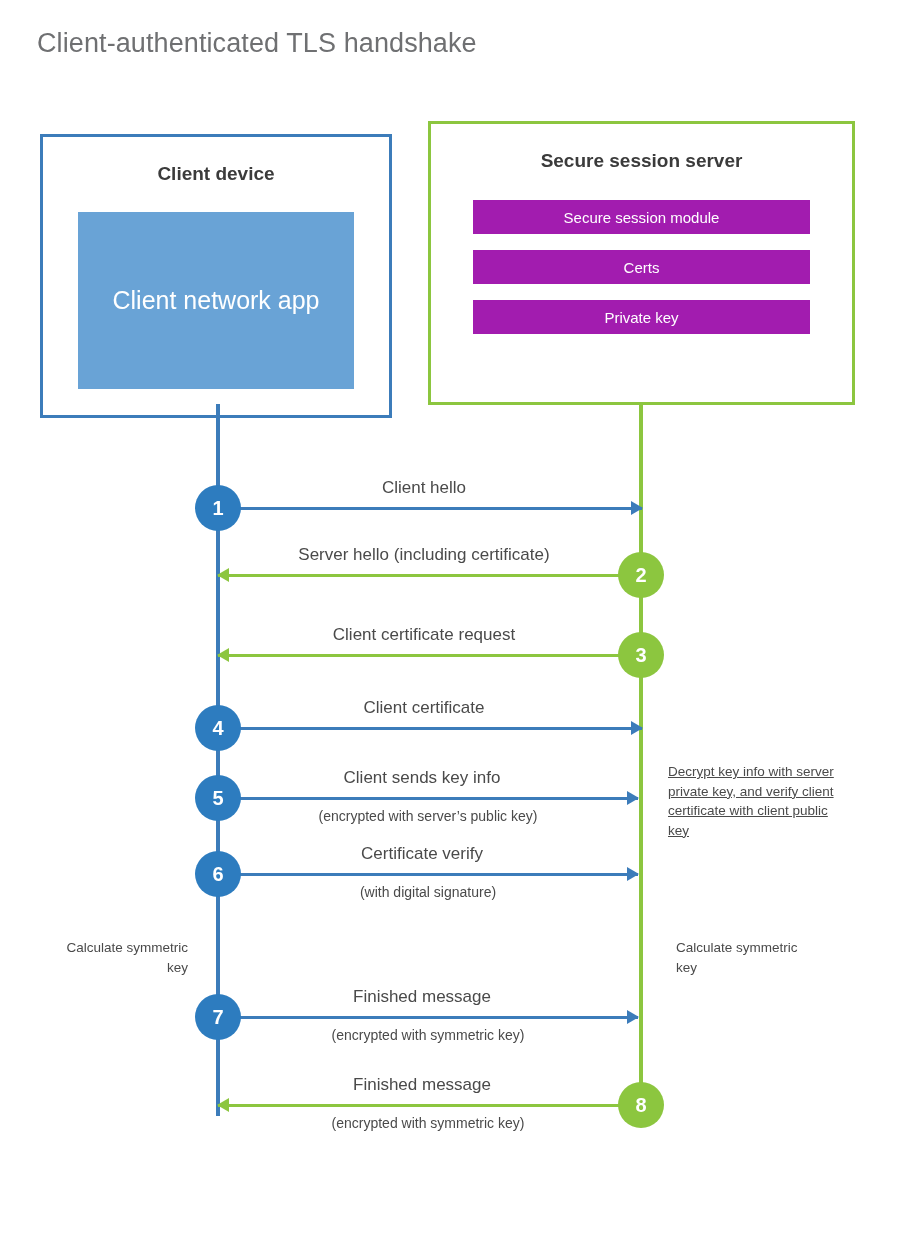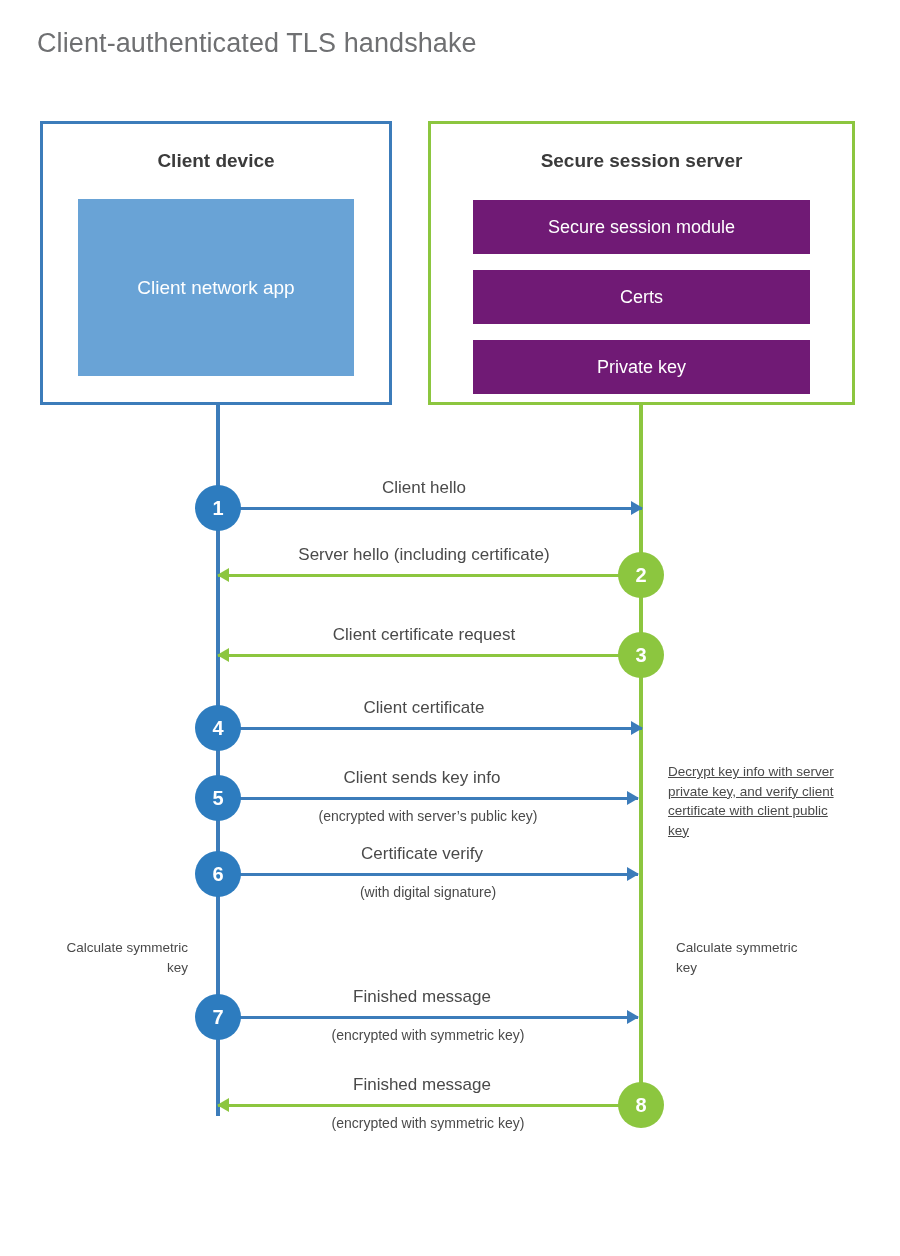--- a/index.html
+++ b/index.html
@@ -29,21 +29,21 @@
     white-space: nowrap;
   }
 
   
   .actor-box {
     position: absolute;
     background: #ffffff;
     box-sizing: border-box;
   }
   #client-box {
-    left: 40px;  top: 121px;
+    left: 40px;  top: 134px;
     width: 352px; height: 284px;
     border: 3px solid #3c7cba;
     text-decoration: underline;
   }
   #server-box {
     left: 428px; top: 121px;
     width: 427px; height: 284px;
     border: 3px solid #8cc63f;
   }
   .actor-title {
@@ -57,39 +57,39 @@
   }
 
   .client-app {
     position: absolute;
     left: 35px;
     top: 75px;
     width: 276px;
     height: 177px;
     background: #69a3d6;
     color: #ffffff;
-    font-size: 19px;
+    font-size: 25px;
     display: flex;
     align-items: center;
     justify-content: center;
     text-align: center;
     line-height: 1.35;
   }
 
   .server-modules {
     position: absolute;
     left: 42px;
     top: 76px;
     width: 337px;
   }
   .module-bar {
-    height: 54px;
-    background: #701a75;
+    height: 34px;
+    background: #a21caf;
     color: #ffffff;
-    font-size: 18px;
+    font-size: 15px;
     display: flex;
     align-items: center;
     justify-content: center;
     margin-bottom: 16px;
   }
   .module-bar:last-child { margin-bottom: 12px; }
 
   
   .lifeline {
     position: absolute;

